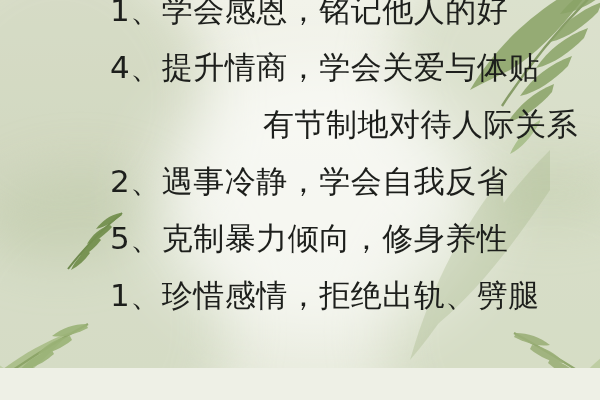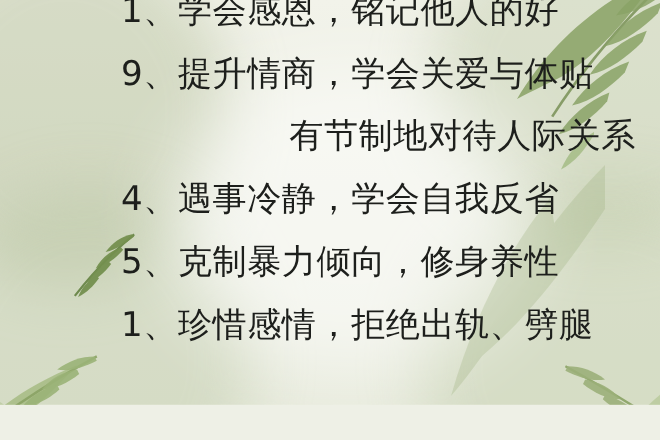--- a/index.html
+++ b/index.html
@@ -177,20 +177,20 @@
     <svg width="220" height="230" viewBox="0 0 220 230" aria-hidden="true">
       <g fill="#9aae7a">
         <path d="M200 0 C150 50 110 110 80 180 C120 150 160 100 200 40 Z"></path>
         <path d="M150 30 C110 80 80 140 60 210 C95 170 130 110 155 60 Z"></path>
       </g>
     </svg>
   </div>
 
   <div class="lines" style="top: -4px;">
     <div class="line">1、学会感恩，铭记他人的好</div>
-    <div class="line">9、提升情商，学会关爱与体贴</div>
+    <div class="line">4、提升情商，学会关爱与体贴</div>
     <div class="line cont">有节制地对待人际关系</div>
-    <div class="line">4、遇事冷静，学会自我反省</div>
+    <div class="line">2、遇事冷静，学会自我反省</div>
     <div class="line">5、克制暴力倾向，修身养性</div>
     <div class="line">1、珍惜感情，拒绝出轨、劈腿</div>
   </div>
 
 </div>
 
 </body></html>

